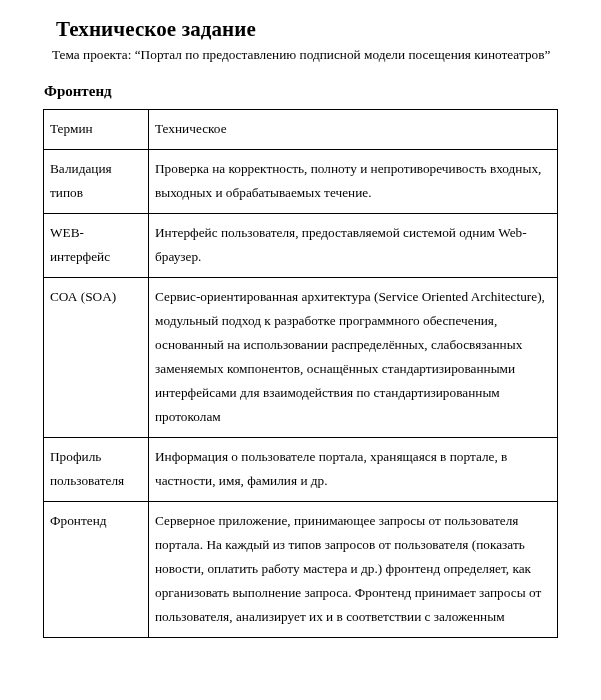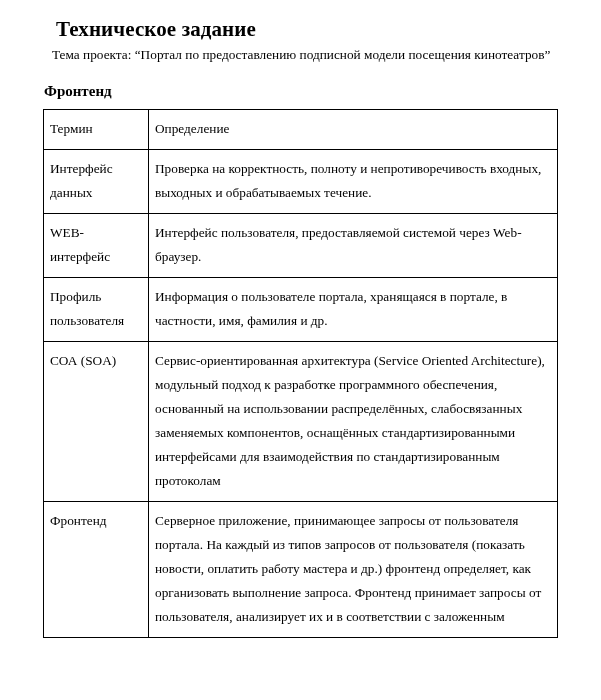--- a/index.html
+++ b/index.html
@@ -17,36 +17,36 @@
 <body>
 
 <h1 class="title">Техническое задание</h1>
 <p class="subtitle">Тема проекта: “Портал по предоставлению подписной модели посещения кинотеатров”</p>
 <h2 class="section">Фронтенд</h2>
 
 <table class="glossary">
   <tbody>
       <tr class="hdr">
     <td class="term">Термин</td>
-    <td>Определение</td>
+    <td>Техническое</td>
   </tr>
   <tr>
-    <td class="term">Интерфейс данных</td>
+    <td class="term">Валидация типов</td>
     <td>Проверка на корректность, полноту и непротиворечивость входных, выходных и обрабатываемых течение.</td>
   </tr>
   <tr>
     <td class="term">WEB-интерфейс</td>
-    <td>Интерфейс пользователя, предоставляемой системой через Web-браузер.</td>
+    <td>Интерфейс пользователя, предоставляемой системой одним Web-браузер.</td>
+  </tr>
+  <tr>
+    <td class="term">СОА (SOA)</td>
+    <td>Сервис-ориентированная архитектура (Service Oriented Architecture), модульный подход к разработке программного обеспечения, основанный на использовании распределённых, слабосвязанных заменяемых компонентов, оснащённых стандартизированными интерфейсами для взаимодействия по стандартизированным протоколам</td>
   </tr>
   <tr>
     <td class="term">Профиль пользователя</td>
     <td>Информация о пользователе портала, хранящаяся в портале, в частности, имя, фамилия и др.</td>
-  </tr>
-  <tr>
-    <td class="term">СОА (SOA)</td>
-    <td>Сервис-ориентированная архитектура (Service Oriented Architecture), модульный подход к разработке программного обеспечения, основанный на использовании распределённых, слабосвязанных заменяемых компонентов, оснащённых стандартизированными интерфейсами для взаимодействия по стандартизированным протоколам</td>
   </tr>
   <tr>
     <td class="term">Фронтенд</td>
     <td>Серверное приложение, принимающее запросы от пользователя портала. На каждый из типов запросов от пользователя (показать новости, оплатить работу мастера и др.) фронтенд определяет, как организовать выполнение запроса. Фронтенд принимает запросы от пользователя, анализирует их и в соответствии с заложенным</td>
   </tr>
 </tbody>
   </table>
 
 </body></html>

